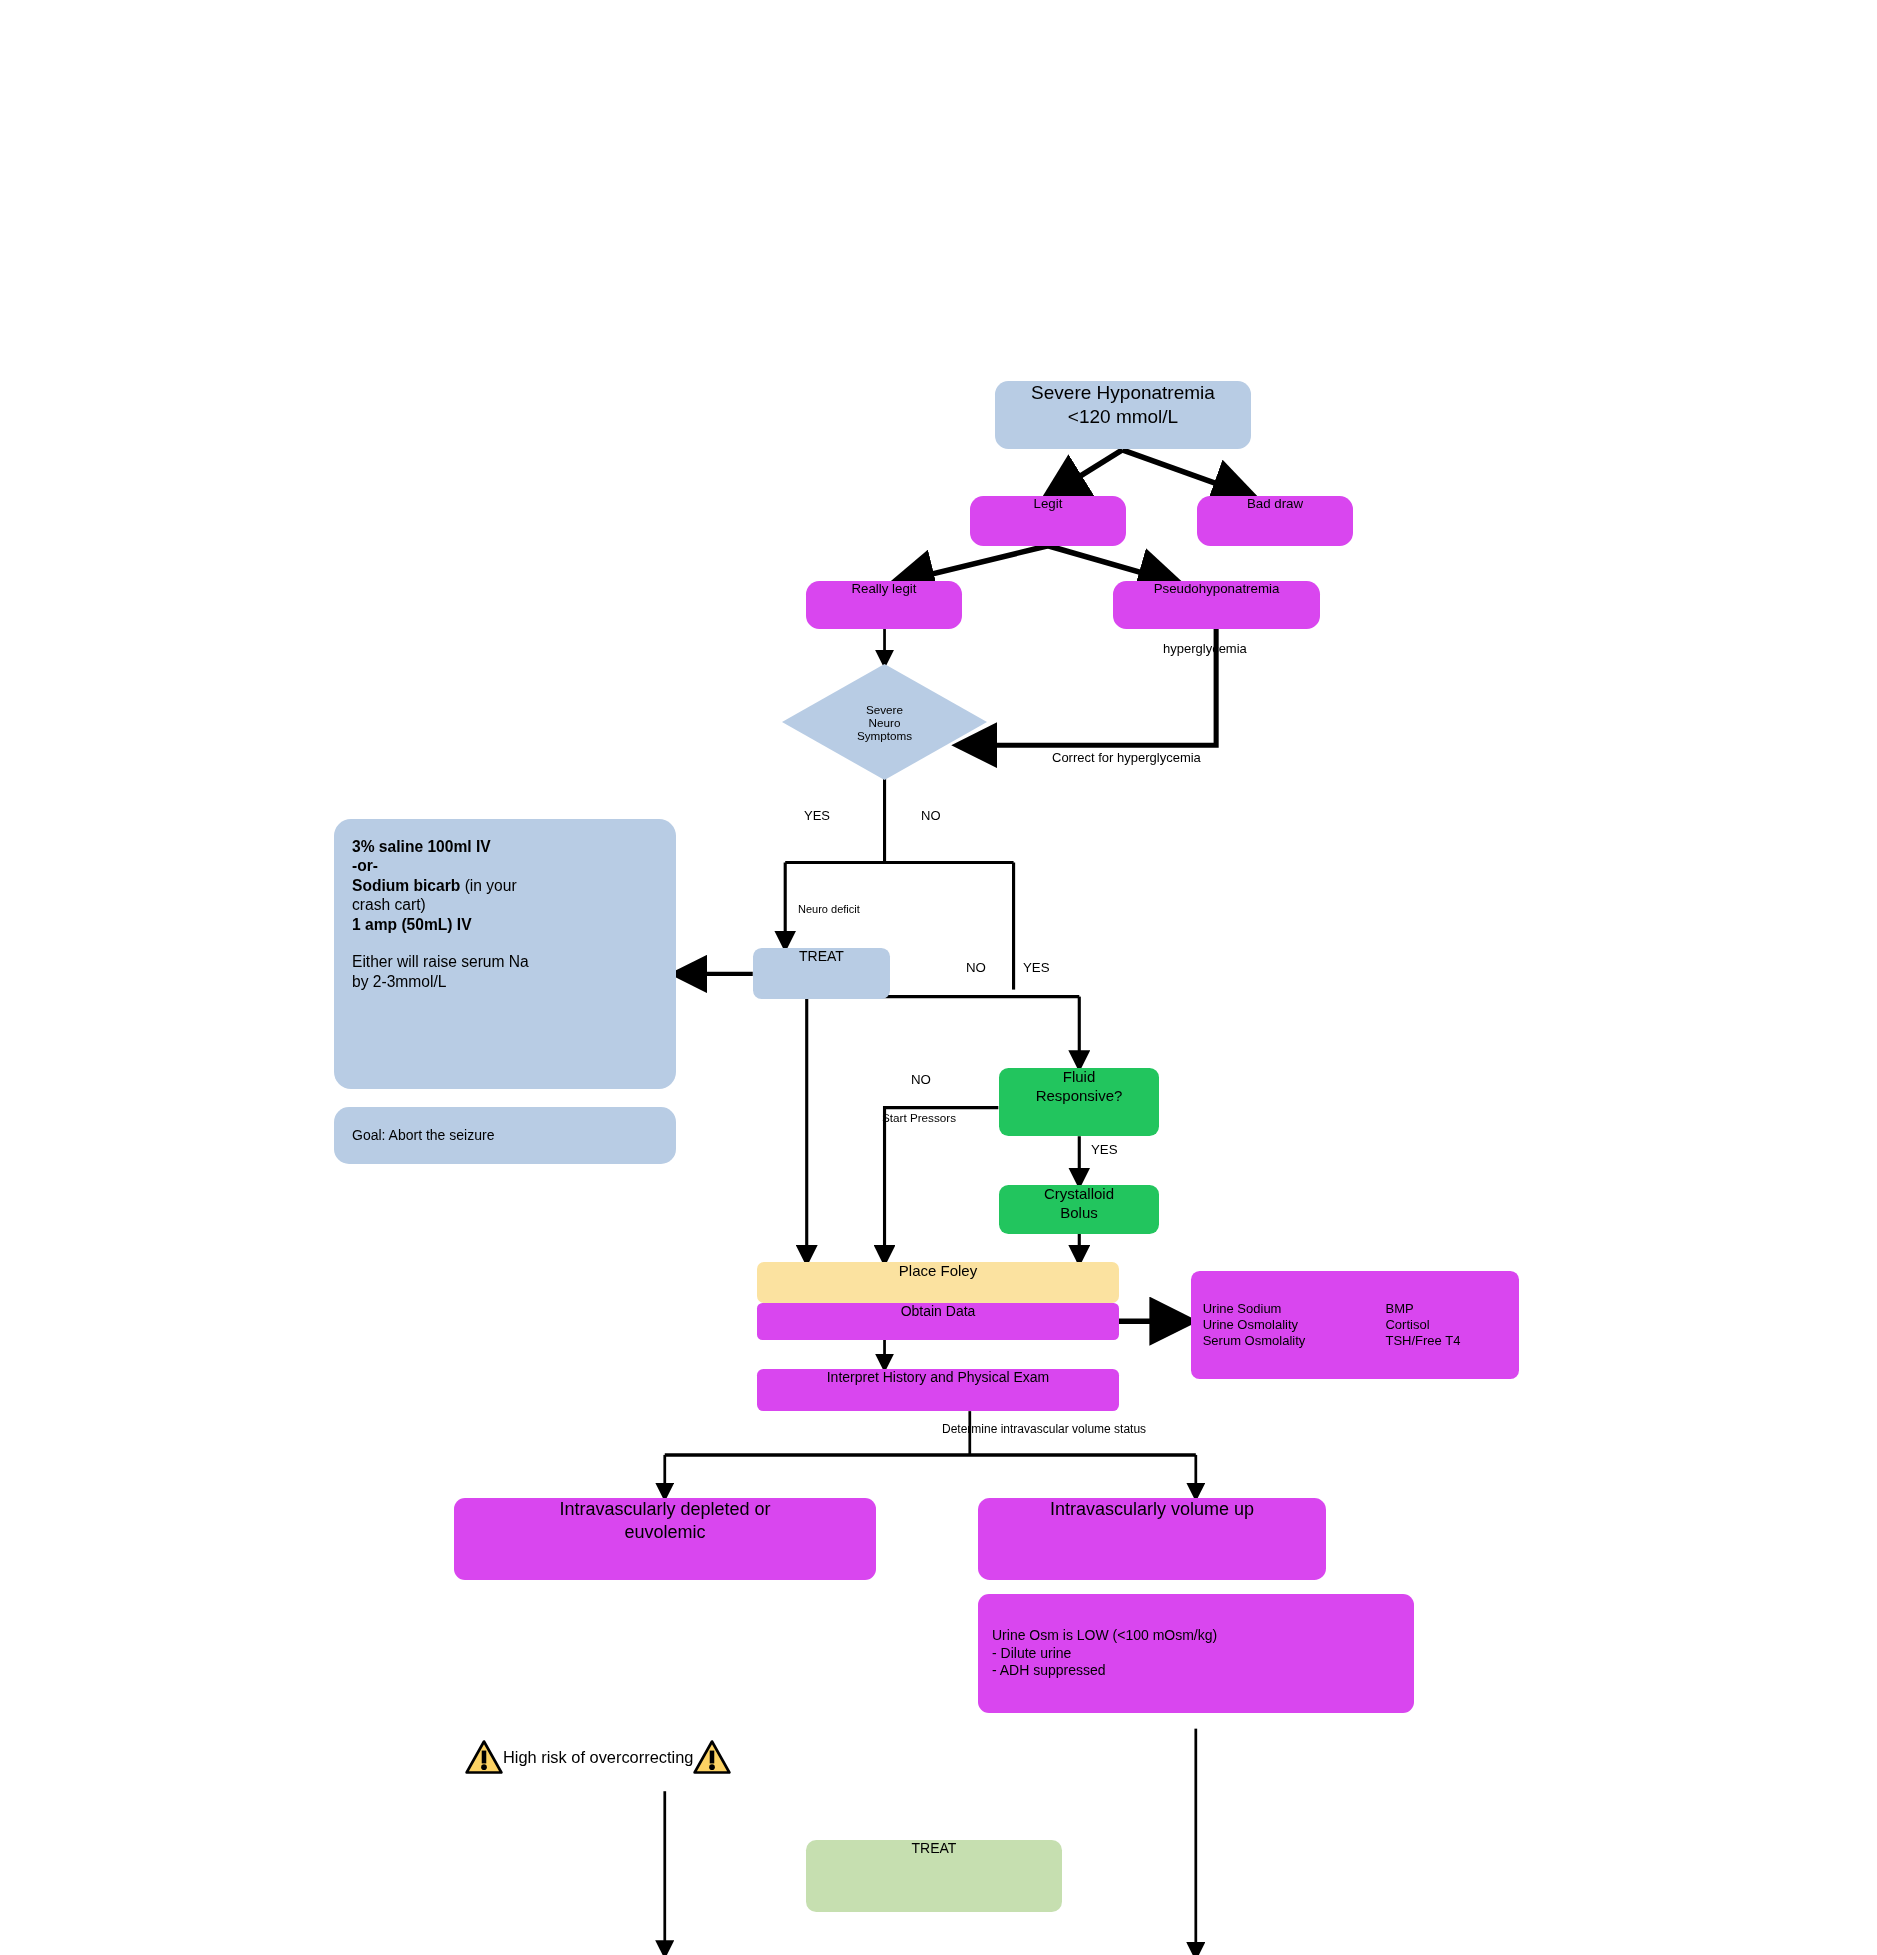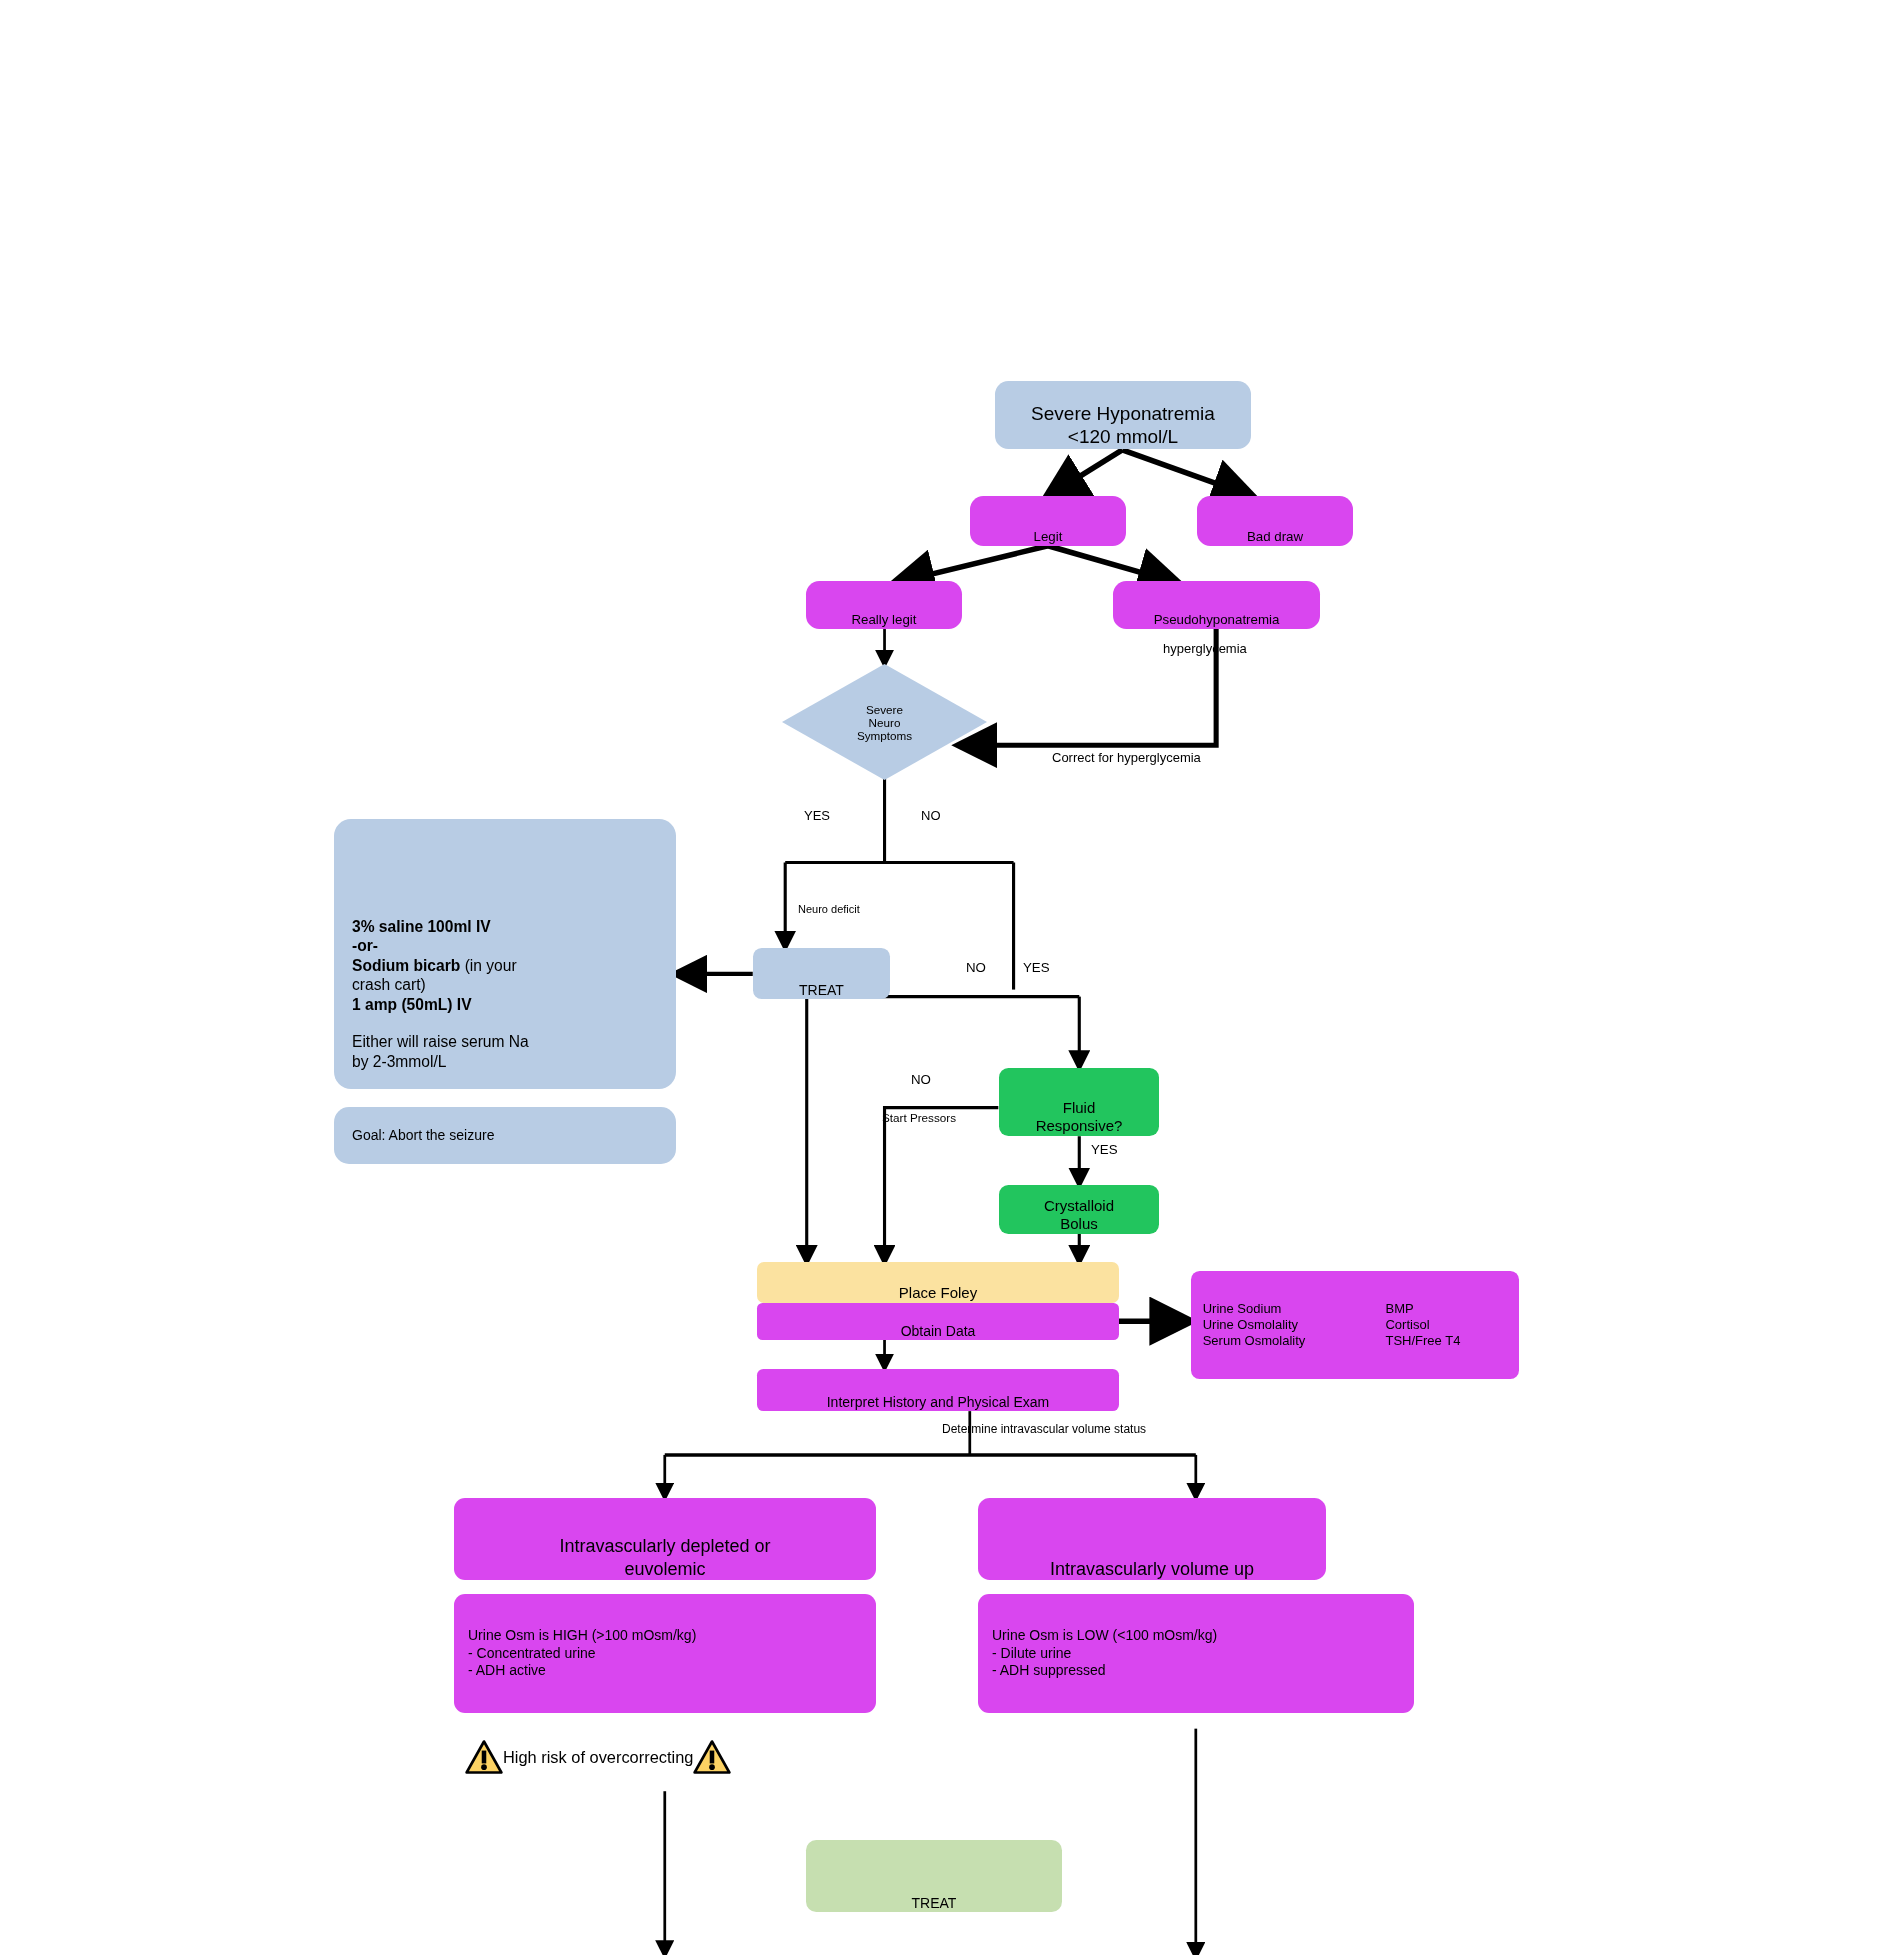--- a/index.html
+++ b/index.html
@@ -1,19 +1,19 @@
 <!DOCTYPE html>
 <html style="font-size:6.3px"><head>
 <meta charset="utf-8">
 <style>
   html,body{margin:0;padding:0;background:#ffffff;}
   body{font-family:"Liberation Sans",sans-serif;}
   #stage{position:relative;width:1877px;height:2816px;background:#fff;overflow:hidden;}
   .node{position:absolute;box-sizing:border-box;display:flex;flex-direction:column;
-        align-items:center;justify-content:flex-end;text-align:center;color:#000;
+        align-items:center;justify-content:flex-start;text-align:center;color:#000;
         border-radius:13.3px;line-height:1.25;}
   .blue{background:#b8cce4;}
   .grey{background:#d946ef;}
   .orange{background:#22c55e;}
   .green{background:#c6dfb0;}
   .yellow{background:#fbe2a0;}
   .lefttext{align-items:flex-start;text-align:left;border-radius:15px;}
   .diamond{position:absolute;background:#b8cce4;
            clip-path:polygon(50% 0%,100% 50%,50% 100%,0% 50%);
            display:flex;flex-direction:column;align-items:center;justify-content:center;
@@ -191,25 +191,20 @@
 
   <div class="node grey" style="left:454px;top:1498px;width:422px;height:82px;font-size:18px;border-radius:11px;">
     <span>Intravascularly depleted or</span>
     <span>euvolemic</span>
   </div>
 
   <div class="node grey" style="left:978px;top:1498px;width:348px;height:82px;font-size:18px;border-radius:11.7px;">
     <span>Intravascularly volume up</span>
   </div>
 
-  <div class="node grey lefttext" style="left:454px;top:1594px;width:422px;height:119px;font-size:14px;border-radius:11px;padding:11px 14px;justify-content:center;">
-    <span>Urine Osm is HIGH (&gt;100 mOsm/kg)</span>
-    <span>- Concentrated urine</span>
-    <span>- ADH active</span>
-  </div>
 
   <div class="node grey lefttext" style="left:978px;top:1594px;width:436px;height:119px;font-size:14px;border-radius:11px;padding:11px 14px;justify-content:center;">
     <span>Urine Osm is LOW (&lt;100 mOsm/kg)</span>
     <span>- Dilute urine</span>
     <span>- ADH suppressed</span>
   </div>
 
   <div class="warnrow" style="left:465px;top:1740px;">
     <span class="tri">
       <svg viewBox="0 0 100 90" width="38" height="34">

